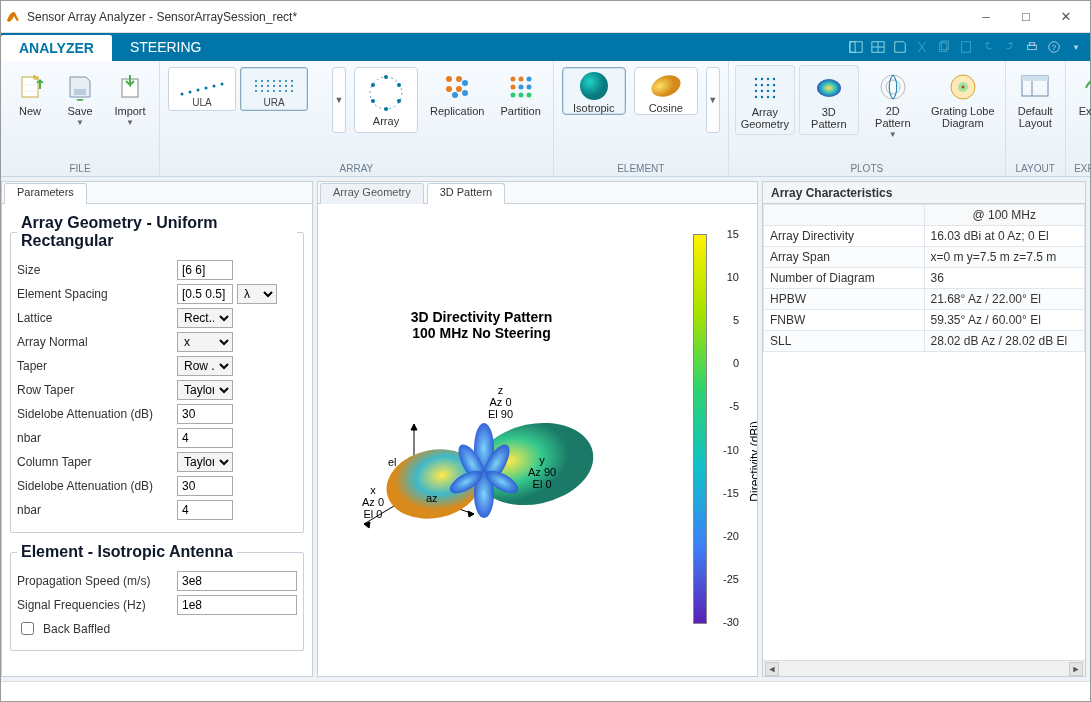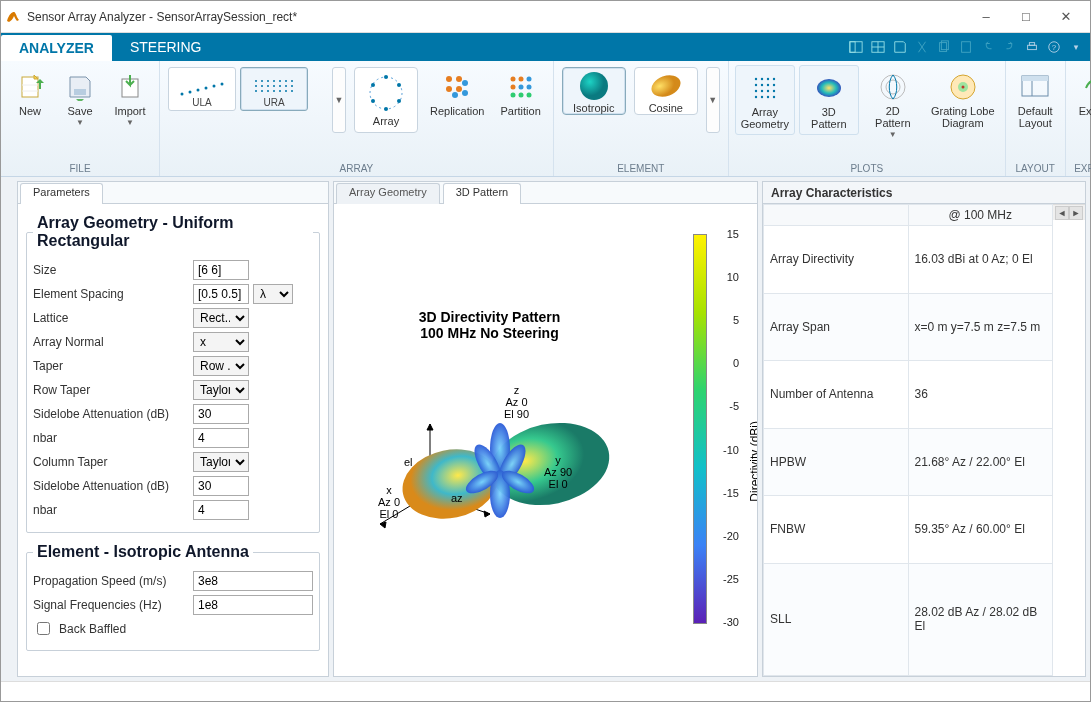--- a/index.html
+++ b/index.html
@@ -38,21 +38,21 @@
   .elem-btn .sublabel { font-size:11px; color:#333; margin-top:2px; }
   .plot-btn { width: 60px; }
 
   .content { flex:1; display:flex; min-height:0; background:#eef2f6; }
   .panel { background:#fff; border:1px solid #c7d0d9; display:flex; flex-direction:column; }
   .panel-tabs { height:22px; display:flex; border-bottom:1px solid #c7d0d9; background:#f7fafc;}
   .panel-tab { padding: 2px 12px; border:1px solid #c7d0d9; border-bottom:none; margin:1px 1px -1px 2px; background:#fff; border-radius:3px 3px 0 0; font-size:11px; color:#333;}
   .panel-tab.inactive { background:#eef2f6; color:#555; }
   .panel-body { flex:1; overflow:auto; padding:6px 6px; font-size:12px; }
 
-  .left { width: 312px; margin: 4px 2px 4px 16px;}
+  .left { width: 312px; margin: 4px 2px 4px 0;}
   .center { flex:1; margin: 4px 2px;}
   .right { width: 324px; margin: 4px 4px 4px 2px;}
 
   fieldset { border:1px solid #c7d0d9; border-radius:2px; margin: 4px 2px 10px 2px; padding: 6px 6px 8px 6px; }
   legend { font-size: 16px; font-weight: bold; color:#0f172a; padding: 0 4px;}
   .row { display:flex; align-items:center; margin: 4px 0; }
   .row label { width: 160px; font-size:12px; color:#333;}
   .row input[type=text] { width: 56px; font-size:12px; padding:2px 4px; border:1px solid #aaa; }
   .row input.wide { width: 120px;}
   .row select { font-size:12px; padding:1px 2px; border:1px solid #aaa; width: 56px; background:#f4f4f4;}
@@ -561,21 +561,21 @@
           <div class="axis-label" style="left:170px; top:180px;">
             <span>z</span><br><span>Az 0</span><br><span>El 90</span>
           </div>
           <div class="axis-label" style="left:210px; top:250px;">
             <span>y</span><br><span>Az 90</span><br><span>El 0</span>
           </div>
           <div class="axis-label" style="left:44px; top:280px;">
             <span>x</span><br><span>Az 0</span><br><span>El 0</span>
           </div>
           <div class="axis-label" style="left:70px; top:252px;">el</div>
-          <div class="axis-label" style="left:117px; top:288px;">az</div>
+          <div class="axis-label" style="left:108px; top:288px;">az</div>
 
           <div class="colorbar"></div>
           <div class="cb-ticks" id="cb-ticks">
               <div>15</div>
               <div>10</div>
               <div>5</div>
               <div>0</div>
               <div>-5</div>
               <div>-10</div>
               <div>-15</div>
@@ -583,39 +583,39 @@
               <div>-25</div>
               <div>-30</div>
             </div>
           <div class="cb-label">Directivity (dBi)</div>
         </div>
       </div>
     </div>
 
     <div class="panel right">
       <div class="char-head">Array Characteristics</div>
-      <div class="panel-body" style="padding:0;display:flex;flex-direction:row;">
+      <div class="panel-body" style="padding:0;display:flex;flex-direction:column;">
         <table class="chars">
           <thead>
               <tr>
                 <th></th>
                 <th style="text-align:center">@ 100 MHz</th>
               </tr>
             </thead>
           <tbody id="char-rows">
               <tr>
                 <td>Array Directivity</td>
                 <td>16.03 dBi at 0 Az; 0 El</td>
               </tr>
               <tr>
                 <td>Array Span</td>
                 <td>x=0 m y=7.5 m z=7.5 m</td>
               </tr>
               <tr>
-                <td>Number of Antenna</td>
+                <td>Number of Diagram</td>
                 <td>36</td>
               </tr>
               <tr>
                 <td>HPBW</td>
                 <td>21.68° Az / 22.00° El</td>
               </tr>
               <tr>
                 <td>FNBW</td>
                 <td>59.35° Az / 60.00° El</td>
               </tr>

